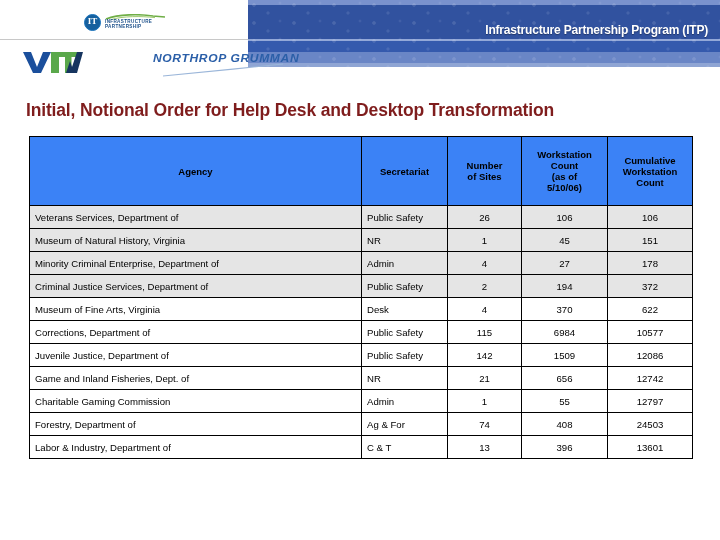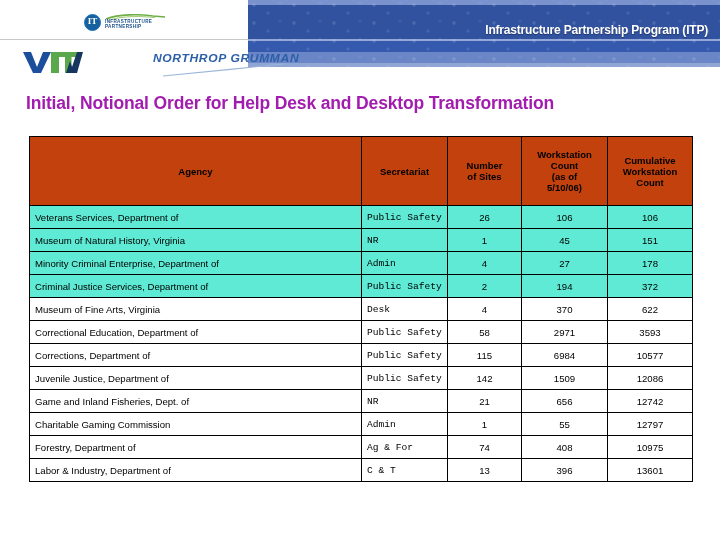--- a/index.html
+++ b/index.html
@@ -157,24 +157,24 @@
     font-family: "Liberation Sans", sans-serif;
     transform: scaleX(1.05);
     transform-origin: left top;
   }
   #ng-swoosh { position: absolute; left: 8px; top: 11px; }
 
   
   #page-title {
     position: absolute;
     left: 0;
-    top: 93px;
+    top: 100px;
     width: 580px;
     text-align: center;
-    color: #a21caf;
+    color: #7f1d1d;
     font-size: 17.5px;
     font-weight: bold;
     letter-spacing: -0.15px;
     white-space: nowrap;
   }
 
   
   #table-wrap {
     position: absolute;
     left: 29px;
@@ -184,41 +184,41 @@
   table {
     border-collapse: collapse;
     width: 663px;
     table-layout: fixed;
     font-size: 9.5px;
   }
   table, th, td {
     border: 1.3px solid #000000;
   }
   thead th {
-    background: #c2410c;
+    background: #3b82f6;
     height: 68px;
     vertical-align: middle;
     font-weight: bold;
     font-size: 9.5px;
     color: #000000;
     line-height: 11px;
     padding: 0 3px;
   }
   tbody td {
     height: 22px;
     padding: 0 5px;
     color: #000000;
     font-size: 9.6px;
     vertical-align: middle;
     background: #ffffff;
   }
-  tbody tr.hl td { background: #5eead4; }
+  tbody tr.hl td { background: #e5e5e5; }
   td.num, th.num { text-align: center; }
   td.agency { text-align: left; }
-  td.sec { text-align: left; font-family: Liberation Mono, monospace; }
+  td.sec { text-align: left; }
 
   col.c-agency { width: 332px; }
   col.c-sec    { width: 86px; }
   col.c-sites  { width: 74px; }
   col.c-ws     { width: 86px; }
   col.c-cum    { width: 85px; }
 </style>
 </head>
 <body>
 
@@ -335,27 +335,20 @@
           <td class="num">372</td>
         </tr>
         <tr>
           <td class="agency">Museum of Fine Arts, Virginia</td>
           <td class="sec">Desk</td>
           <td class="num">4</td>
           <td class="num">370</td>
           <td class="num">622</td>
         </tr>
         <tr>
-          <td class="agency">Correctional Education, Department of</td>
-          <td class="sec">Public Safety</td>
-          <td class="num">58</td>
-          <td class="num">2971</td>
-          <td class="num">3593</td>
-        </tr>
-        <tr>
           <td class="agency">Corrections, Department of</td>
           <td class="sec">Public Safety</td>
           <td class="num">115</td>
           <td class="num">6984</td>
           <td class="num">10577</td>
         </tr>
         <tr>
           <td class="agency">Juvenile Justice, Department of</td>
           <td class="sec">Public Safety</td>
           <td class="num">142</td>
@@ -374,21 +367,21 @@
           <td class="sec">Admin</td>
           <td class="num">1</td>
           <td class="num">55</td>
           <td class="num">12797</td>
         </tr>
         <tr>
           <td class="agency">Forestry, Department of</td>
           <td class="sec">Ag &amp; For</td>
           <td class="num">74</td>
           <td class="num">408</td>
-          <td class="num">10975</td>
+          <td class="num">24503</td>
         </tr>
         <tr>
           <td class="agency">Labor &amp; Industry, Department of</td>
           <td class="sec">C &amp; T</td>
           <td class="num">13</td>
           <td class="num">396</td>
           <td class="num">13601</td>
         </tr>
       </tbody>
   </table>

